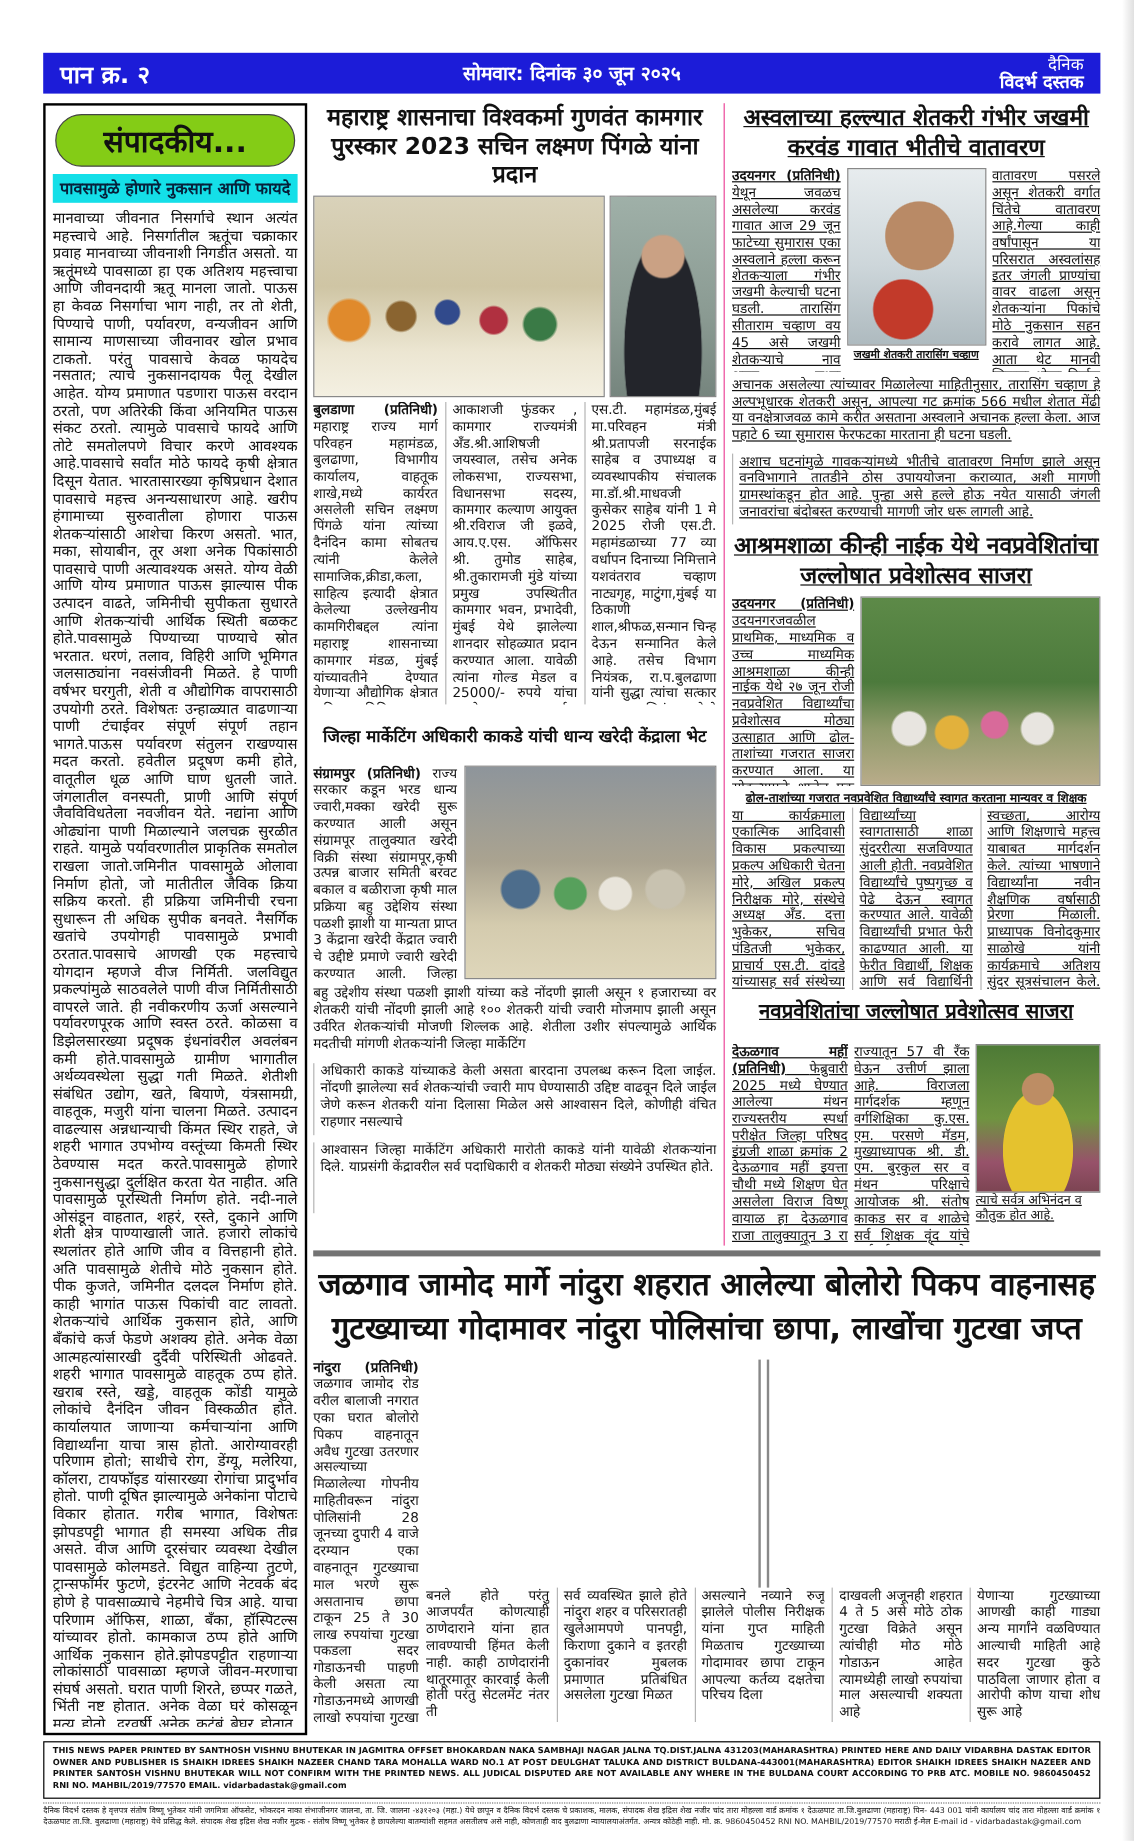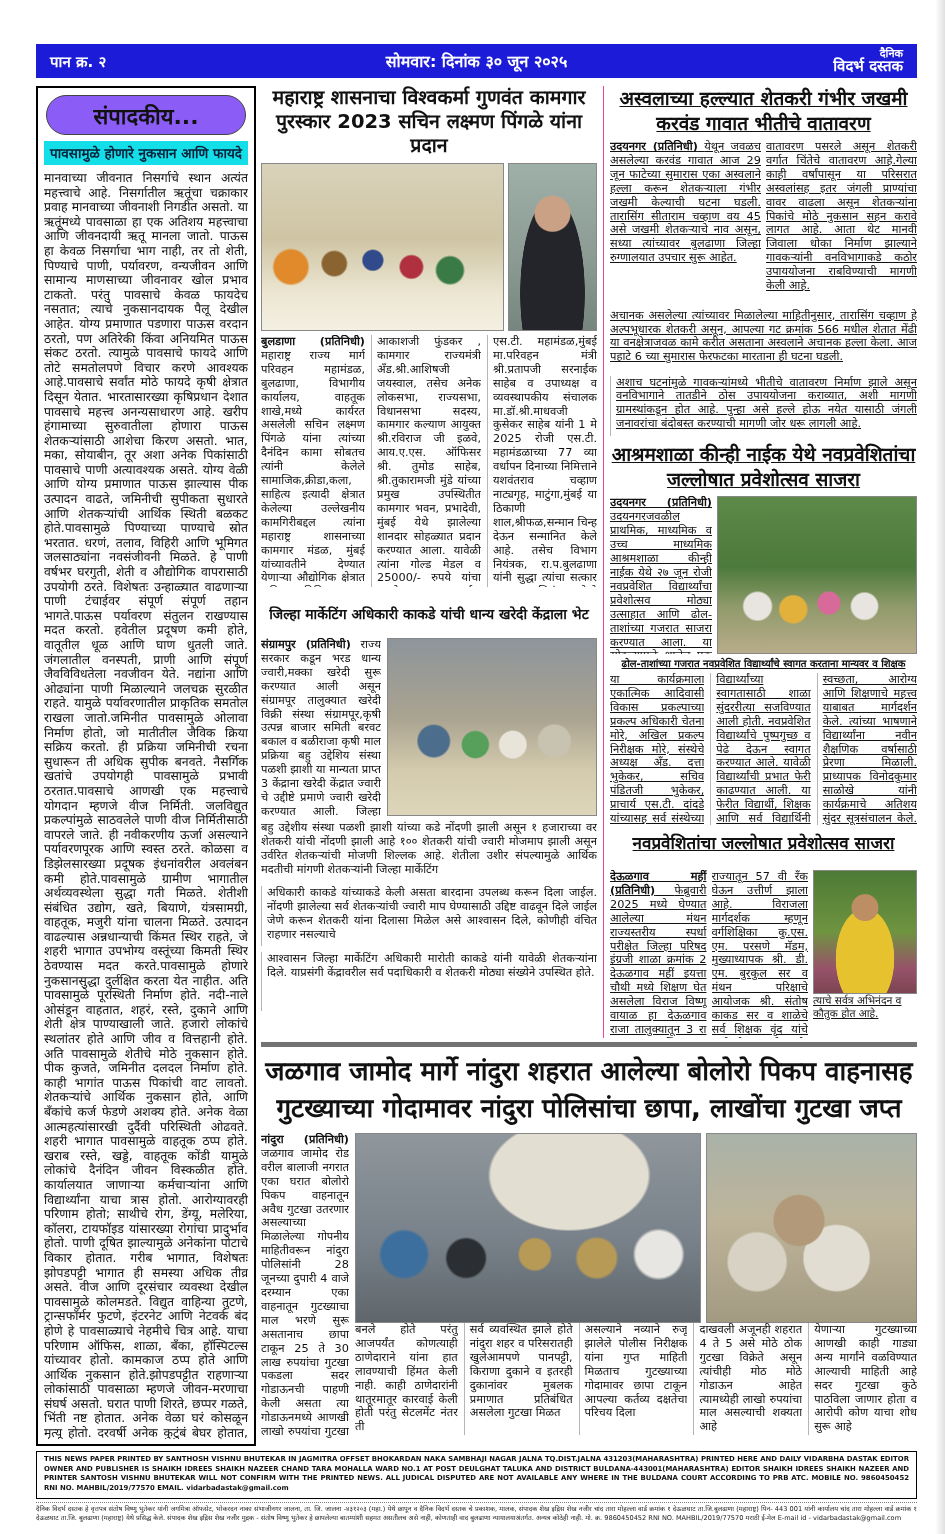--- a/index.html
+++ b/index.html
@@ -5,32 +5,32 @@
   html,body{margin:0;padding:0;}
   body{width:945px;height:1534px;background:#fbfbfb;overflow:hidden;
        font-family:"DejaVu Sans",sans-serif;color:#111;}
   .sheet{width:945px;height:1534px;background:#fff;box-sizing:border-box;
          padding:44px 28px 0 36px;position:relative;}
   .sheet::after{content:"";position:absolute;top:0;right:0;width:10px;height:100%;
          background:linear-gradient(90deg,rgba(0,0,0,0),rgba(0,0,0,.12));}
   
   .topbar{height:34px;background:#1c1cd8;color:#fff;display:flex;align-items:center;
           padding:0 14px;box-sizing:border-box;margin-bottom:8px;}
-  .topbar .pageno{font-weight:bold;font-size:15px;width:200px;}
+  .topbar .pageno{font-weight:bold;font-size:20px;width:200px;}
   .topbar .date{flex:1;text-align:center;font-weight:bold;font-size:16px;}
   .topbar .brand{width:200px;text-align:right;line-height:1;}
-  .brand .b-small{display:block;font-size:11px;font-weight:bold;}
+  .brand .b-small{display:block;font-size:14px;font-weight:normal;}
   .brand .b-main{display:block;font-size:15px;font-weight:bold;}
   
   .main{display:flex;gap:5px;height:1360px;}
   
   .ed-box{width:220px;box-sizing:border-box;border:2px solid #000;padding:5px 6px;
           display:flex;flex-direction:column;}
-  .ed-title{background:#8b5cf6;border:1px solid #444;border-radius:24px;text-align:center;
-            font-size:22px;font-weight:bold;padding:4px 0;margin:2px 2px 6px 2px;}
+  .ed-title{background:#84cc16;border:1px solid #444;border-radius:24px;text-align:center;
+            font-size:25px;font-weight:bold;padding:4px 0;margin:2px 2px 6px 2px;}
   .ed-sub{background:#14dfe8;text-align:center;font-size:13.5px;font-weight:bold;
           padding:3px 2px;margin:0 0 6px 0;color:#06203a;}
   .ed-body{flex:1;overflow:hidden;font-size:12.3px;line-height:14.6px;text-align:justify;}
   
   .headline{font-weight:bold;text-align:center;}
   .h-award{font-size:19.5px;line-height:24px;margin:0 0 5px 0;}
   .h-bear{font-size:19px;line-height:25px;margin:0 0 4px 0;}
   .h-mid{font-size:14px;line-height:38px;margin:8px 0 5px 0;}
   .h-sub{font-size:17px;line-height:24px;margin:6px 0 15px 0;}
   .h-big{font-size:26px;line-height:37px;margin:4px 0 6px 0;}
@@ -88,21 +88,21 @@
   .ph-boywrap{width:104px;display:flex;flex-direction:column;}
   .ph-boy{height:124px;background:
       radial-gradient(circle at 50% 30%,#bd8d64 0 13%,transparent 14%),
       radial-gradient(ellipse at 50% 72%,#e5c22e 0 40%,transparent 41%),
       linear-gradient(180deg,#4d7a36 0%,#6f9440 50%,#97526a 80%,#7c4452 100%);}
   .deu-cap{font-size:10.5px;line-height:13px;text-align:left;font-weight:normal;}
   
   .gut{height:408px;border-top:5px solid #737373;margin-top:4px;padding-top:2px;}
   .gut-row{display:flex;gap:6px;height:306px;}
   .gut-left{width:88px;height:306px;}
-  .gut-right{flex:1;display:flex;flex-direction:column;gap:0;}
+  .gut-right{flex:1;display:flex;flex-direction:column;gap:0;align-items:center;}
   .gut-photos{display:flex;gap:5px;height:190px;}
   .ph-police{flex:1.65;background:
       radial-gradient(circle at 14% 64%,#3d6f9e 0 7%,transparent 8%),
       radial-gradient(circle at 32% 66%,#2b2f33 0 7%,transparent 8%),
       radial-gradient(circle at 52% 64%,#b79a55 0 7%,transparent 8%),
       radial-gradient(circle at 70% 66%,#b79a55 0 7%,transparent 8%),
       radial-gradient(circle at 88% 64%,#e8e6e2 0 7%,transparent 8%),
       radial-gradient(ellipse at 62% 22%,#e3ded2 0 26%,transparent 27%),
       linear-gradient(180deg,#8f969c 0%,#79828a 55%,#5f666c 100%);}
   .ph-sacks{flex:1;background:
@@ -165,20 +165,24 @@
             <div class="tcol">बहु उद्देशीय संस्था पळशी झाशी यांच्या कडे नोंदणी झाली असून १ हजाराच्या वर शेतकरी यांची नोंदणी झाली आहे १०० शेतकरी यांची ज्वारी मोजमाप झाली असून उर्वरित शेतकऱ्यांची मोजणी शिल्लक आहे. शेतीला उशीर संपल्यामुळे आर्थिक मदतीची मांगणी शेतकऱ्यांनी जिल्हा मार्केटिंग</div>
             <div class="tcol">अधिकारी काकडे यांच्याकडे केली असता बारदाना उपलब्ध करून दिला जाईल. नोंदणी झालेल्या सर्व शेतकऱ्यांची ज्वारी माप घेण्यासाठी उद्दिष्ट वाढवून दिले जाईल जेणे करून शेतकरी यांना दिलासा मिळेल असे आश्वासन दिले, कोणीही वंचित राहणार नसल्याचे</div>
             <div class="tcol">आश्वासन जिल्हा मार्केटिंग अधिकारी मारोती काकडे यांनी यावेळी शेतकऱ्यांना दिले. याप्रसंगी केंद्रावरील सर्व पदाधिकारी व शेतकरी मोठ्या संख्येने उपस्थित होते.</div>
           </div>
         </div>
 
         <div class="rightcol">
           <div class="headline h-bear">अस्वलाच्या हल्ल्यात शेतकरी गंभीर जखमी करवंड गावात भीतीचे वातावरण</div>
           <div class="bear-row">
             <div class="tcol"><b class="byline">उदयनगर (प्रतिनिधी)</b> <span>येथून जवळच असलेल्या करवंड गावात आज 29 जून फाटेच्या सुमारास एका अस्वलाने हल्ला करून शेतकऱ्याला गंभीर जखमी केल्याची घटना घडली. तारासिंग सीताराम चव्हाण वय 45 असे जखमी शेतकऱ्याचे नाव असून, सध्या त्यांच्यावर बुलढाणा जिल्हा रुग्णालयात उपचार सुरू आहेत.</span></div>
+            <div class="ph-bearwrap">
+              <div class="photo ph-bear"></div>
+              <div class="caption" style="font-size:9px;">जखमी शेतकरी तारासिंग चव्हाण</div>
+            </div>
             <div class="tcol">वातावरण पसरले असून शेतकरी वर्गात चिंतेचे वातावरण आहे.गेल्या काही वर्षांपासून या परिसरात अस्वलांसह इतर जंगली प्राण्यांचा वावर वाढला असून शेतकऱ्यांना पिकांचे मोठे नुकसान सहन करावे लागत आहे. आता थेट मानवी जिवाला धोका निर्माण झाल्याने गावकऱ्यांनी वनविभागाकडे कठोर उपाययोजना राबविण्याची मागणी केली आहे.</div>
           </div>
           <div class="cols bear-bottom">
             <div class="tcol">अचानक असलेल्या त्यांच्यावर मिळालेल्या माहितीनुसार, तारासिंग चव्हाण हे अल्पभूधारक शेतकरी असून, आपल्या गट क्रमांक 566 मधील शेतात मेंढी या वनक्षेत्राजवळ कामे करीत असताना अस्वलाने अचानक हल्ला केला. आज पहाटे 6 च्या सुमारास फेरफटका मारताना ही घटना घडली.</div>
             <div class="tcol">अशाच घटनांमुळे गावकऱ्यांमध्ये भीतीचे वातावरण निर्माण झाले असून वनविभागाने तातडीने ठोस उपाययोजना कराव्यात, अशी मागणी ग्रामस्थांकडून होत आहे. पुन्हा असे हल्ले होऊ नयेत यासाठी जंगली जनावरांचा बंदोबस्त करण्याची मागणी जोर धरू लागली आहे.</div>
           </div>
 
           <div class="headline h-bear" style="margin-top:4px;">आश्रमशाळा कीन्ही नाईक येथे नवप्रवेशितांचा जल्लोषात प्रवेशोत्सव साजरा</div>
           <div class="ash-row">
             <div class="tcol ash-intro"><b class="byline">उदयनगर (प्रतिनिधी)</b> <span>उदयनगरजवळील प्राथमिक, माध्यमिक व उच्च माध्यमिक आश्रमशाळा कीन्ही नाईक येथे २७ जून रोजी नवप्रवेशित विद्यार्थ्यांचा प्रवेशोत्सव मोठ्या उत्साहात आणि ढोल-ताशांच्या गजरात साजरा करण्यात आला. या सोहळ्यामुळे शाळेत एक चैतन्यमय आणि आनंददायी वातावरण निर्माण झाले होते.</span></div>

